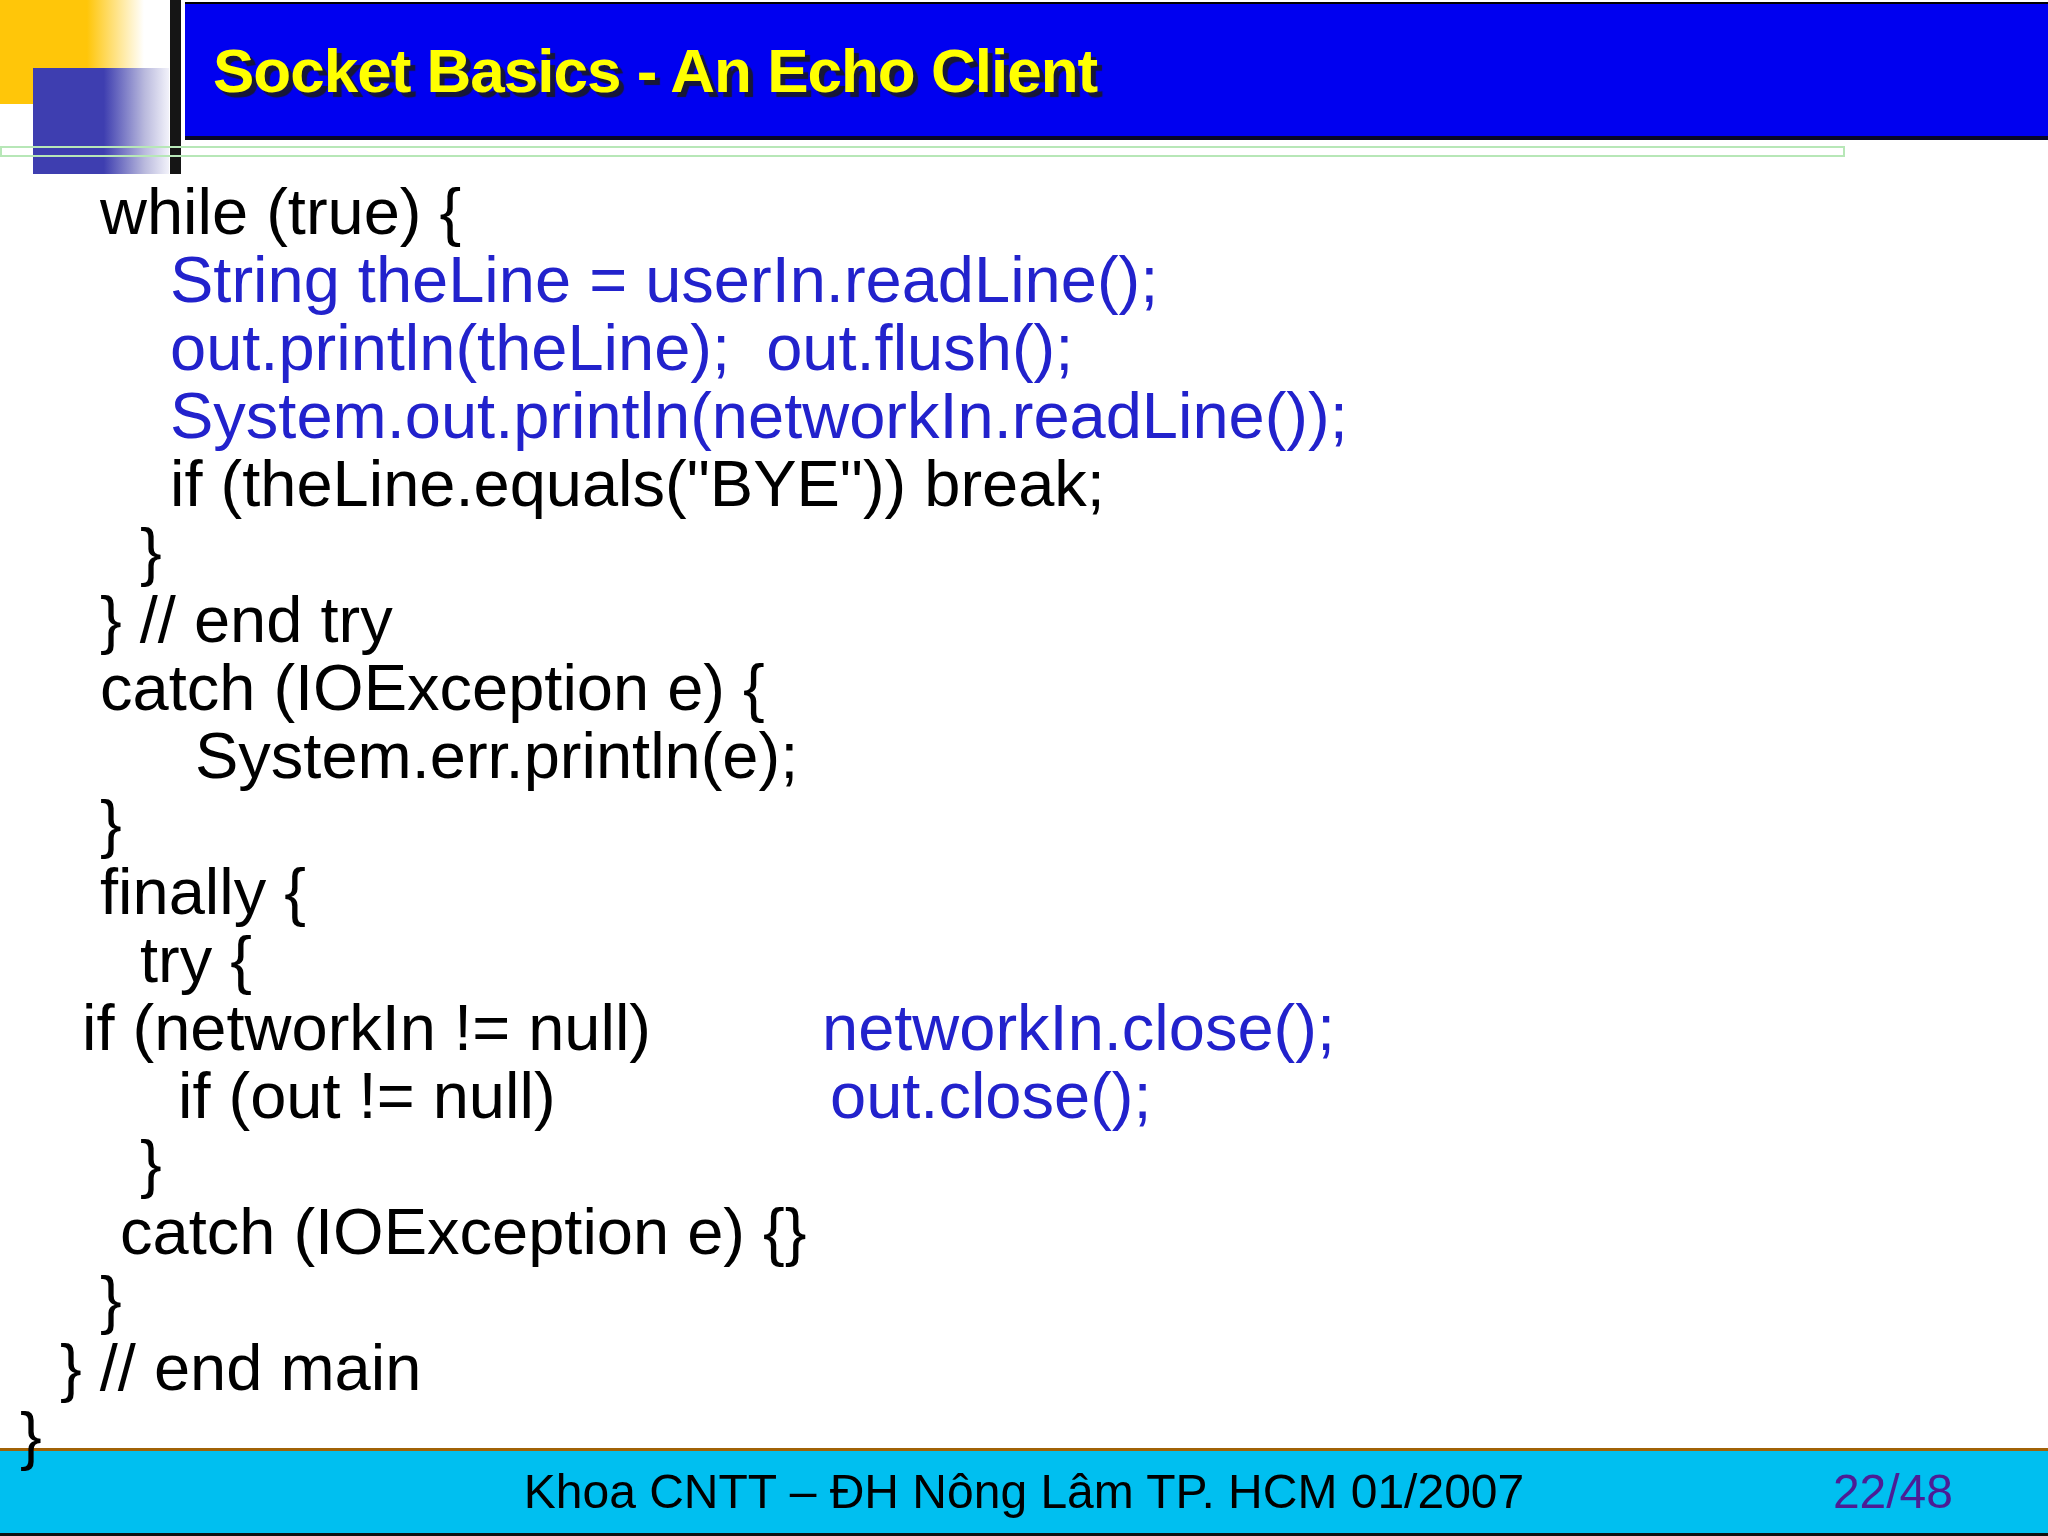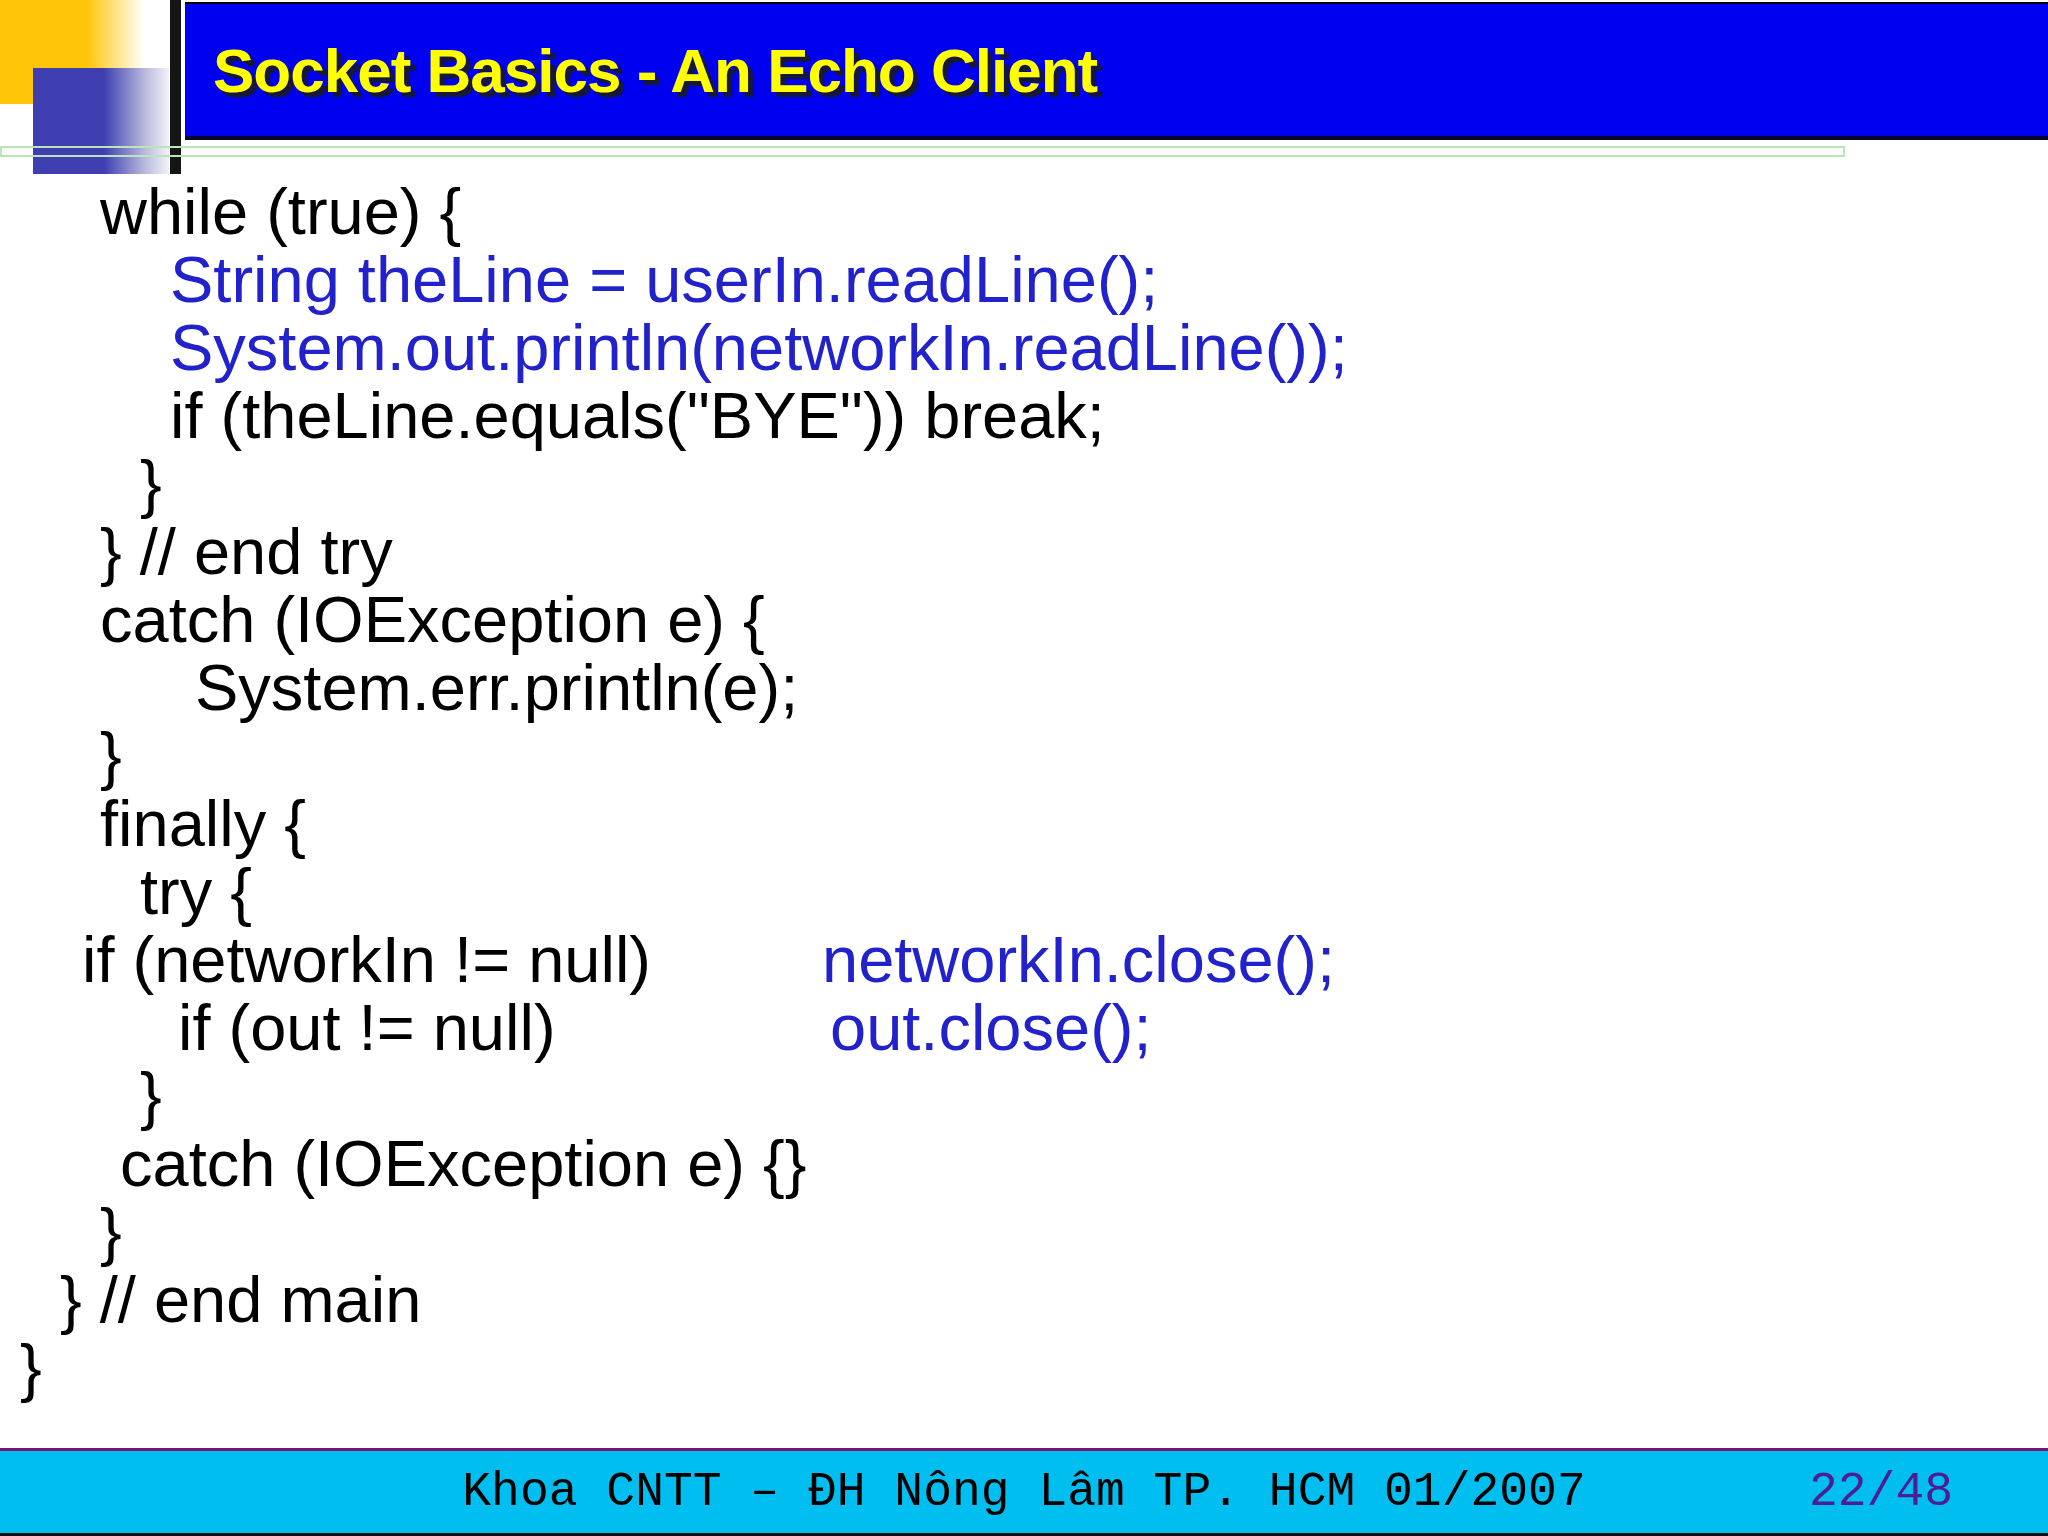--- a/index.html
+++ b/index.html
@@ -42,23 +42,22 @@
   .code-line{
     position:relative;height:68px;line-height:68px;font-size:65px;
     color:#000;white-space:pre;
   }
   .seg{white-space:pre;}
   .seg.blue{color:#2222cc;}
   .seg.abs{position:absolute;top:0;}
   
   .footer-bar{
     position:absolute;left:0;bottom:0;width:100%;height:88px;z-index:5;
-    background:#00bff0;border-top:3px solid #701a75;border-bottom:3px solid #101010;
+    background:#00bff0;border-top:3px solid #a16207;border-bottom:3px solid #101010;
     box-sizing:border-box;
-    font-family:Liberation Mono, monospace;
   }
   .footer-caption{
     position:absolute;left:0;top:0;width:100%;height:82px;line-height:82px;
     text-align:center;font-size:48px;color:#000;white-space:nowrap;
   }
   .footer-page{
     position:absolute;right:95px;top:0;height:82px;line-height:82px;
     font-size:48px;color:#4c1d95;
   }
 </style>
@@ -73,20 +72,21 @@
 
   <div class="title-bar">
     <div class="title-text">Socket Basics - An Echo Client</div>
   </div>
 
   <div class="divider-green"></div>
 
   <div class="code-block">
       <div class="code-line" style="padding-left: 100px;"><span class="seg">while (true) {</span></div>
       <div class="code-line" style="padding-left: 170px;"><span class="seg blue">String theLine = userIn.readLine();</span></div>
+      <div class="code-line" style="padding-left: 170px;"><span class="seg blue">out.println(theLine);  out.flush();</span></div>
       <div class="code-line" style="padding-left: 170px;"><span class="seg blue">System.out.println(networkIn.readLine());</span></div>
       <div class="code-line" style="padding-left: 170px;"><span class="seg">if (theLine.equals("BYE")) break;</span></div>
       <div class="code-line" style="padding-left: 140px;"><span class="seg">}</span></div>
       <div class="code-line" style="padding-left: 100px;"><span class="seg">} // end try</span></div>
       <div class="code-line" style="padding-left: 100px;"><span class="seg">catch (IOException e) {</span></div>
       <div class="code-line" style="padding-left: 195px;"><span class="seg">System.err.println(e);</span></div>
       <div class="code-line" style="padding-left: 100px;"><span class="seg">}</span></div>
       <div class="code-line" style="padding-left: 100px;"><span class="seg">finally {</span></div>
       <div class="code-line" style="padding-left: 140px;"><span class="seg">try {</span></div>
       <div class="code-line" style="padding-left: 82px;"><span class="seg">if (networkIn != null)</span><span class="seg blue abs" style="left: 822px;">networkIn.close();</span></div>

